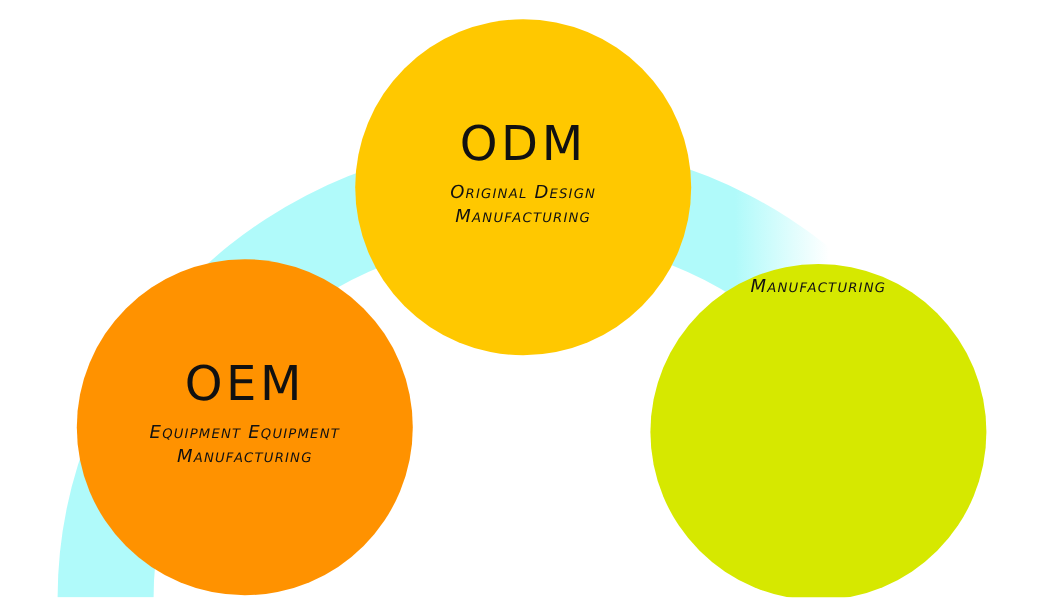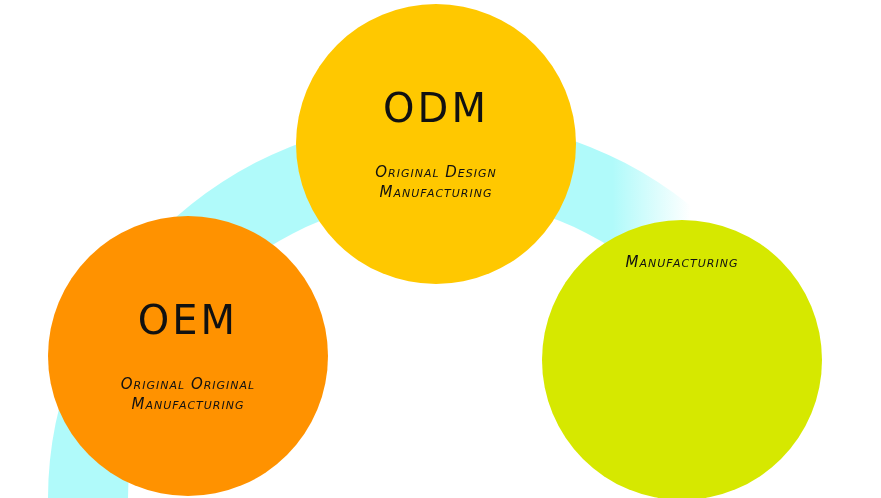--- a/index.html
+++ b/index.html
@@ -6,25 +6,25 @@
   #stage { position:relative; width:881px; height:498px; overflow:hidden; background:#ffffff; }
   #arc { position:absolute; left:0; top:0; }
   .circle {
     position:absolute; width:280px; height:280px; border-radius:50%;
     display:flex; flex-direction:column; align-items:center; justify-content:flex-start;
     text-align:center; color:#111;
     font-family:"DejaVu Sans", sans-serif;
   }
   .abbr { font-size:40px; letter-spacing:3px; margin-top:82px; line-height:44px; }
   .full {
-    margin-top:32px; font-size:15px; font-style:italic; font-variant:small-caps;
+    margin-top:8px; font-size:15px; font-style:italic; font-variant:small-caps;
     letter-spacing:1px; line-height:20px; width:260px;
   }
-  #odm { left:296px; top:4px; }
-  #oem { left:48px; top:216px; }
+  #odm { left:296px; top:16px; }
+  #oem { left:64px; top:216px; }
   #obm { left:542px; top:220px; }
 </style>
 </head>
 <body>
 
 <div id="stage">
   <svg id="arc" width="881" height="498" viewBox="0 0 881 498">
     <defs>
       <linearGradient id="fade" x1="0" y1="0" x2="1" y2="0">
         <stop offset="0" stop-color="#B0FAFA"></stop>
@@ -39,21 +39,21 @@
     <div class="abbr">ODM</div>
     <div class="full">
       <div>Original Design</div>
       <div>Manufacturing</div>
     </div>
   </div>
 
   <div class="circle" id="oem" style="background:#FF9200">
     <div class="abbr">OEM</div>
     <div class="full">
-      <div>Original Original</div>
+      <div>Equipment Equipment</div>
       <div>Manufacturing</div>
     </div>
   </div>
 
   <div class="circle" id="obm" style="background:#D6E800">
     <div class="full">
       <div>Manufacturing</div>
     </div>
   </div>
 </div>

